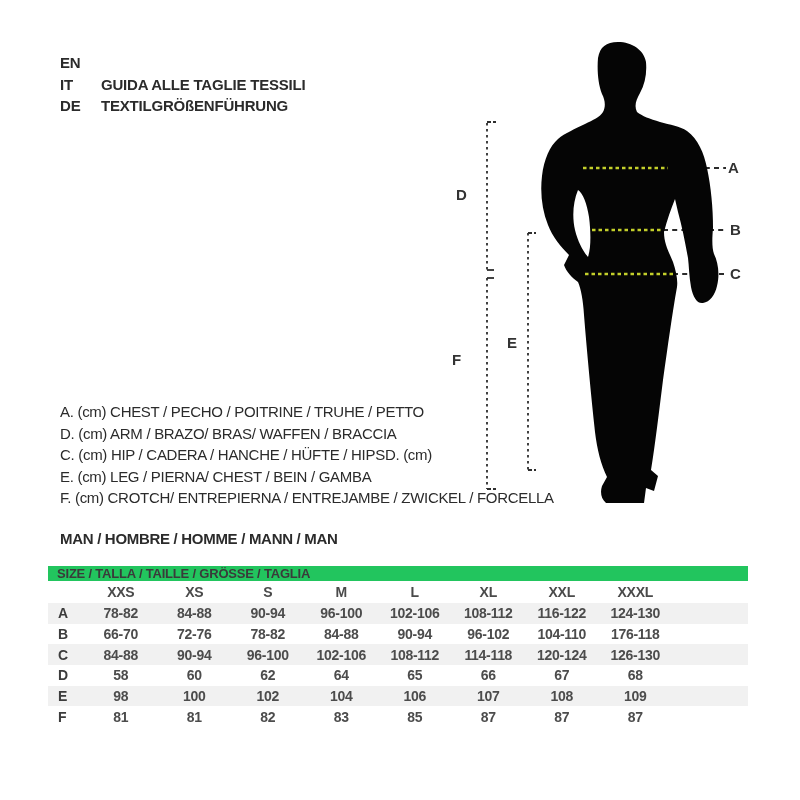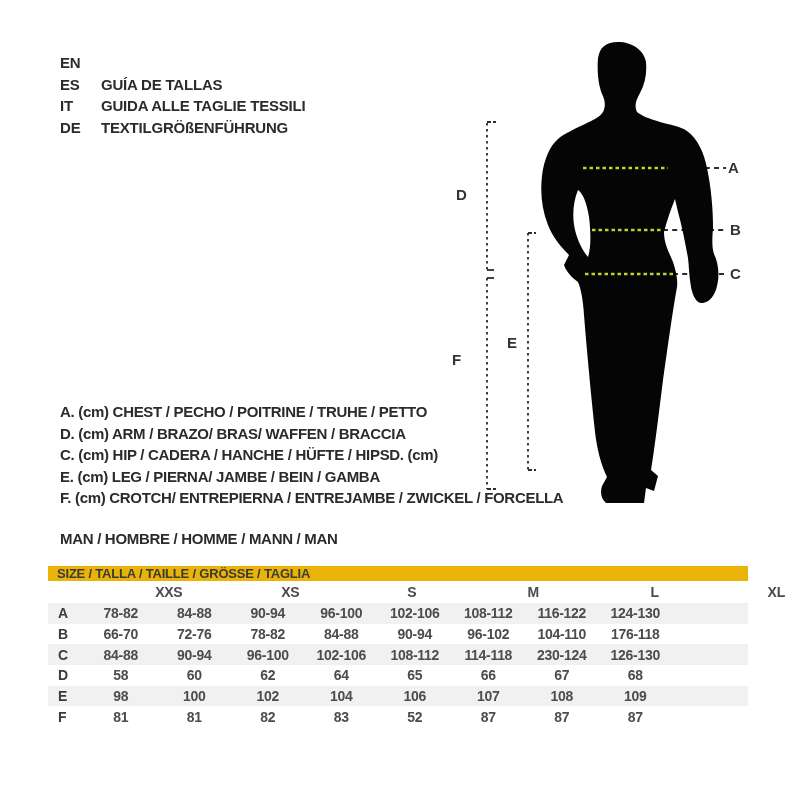--- a/index.html
+++ b/index.html
@@ -16,45 +16,41 @@
   .figure-svg{position:absolute;left:440px;top:30px;width:300px;height:490px;}
   .marker{position:absolute;font-size:15px;font-weight:bold;color:#333333;line-height:18px;}
   .marker-a{left:728px;top:159px;}
   .marker-b{left:730px;top:221px;}
   .marker-c{left:730px;top:265px;}
   .marker-d{left:456px;top:186px;}
   .marker-e{left:507px;top:334px;}
   .marker-f{left:452px;top:351px;}
   
   .legend{position:absolute;left:60px;top:401px;}
-  .legend-line{font-size:15px;font-weight:bold;line-height:21.5px;letter-spacing:-0.3px;color:#2b2b2b;white-space:nowrap;}
+  .legend-line{font-size:15px;font-weight:normal;line-height:21.5px;letter-spacing:-0.3px;color:#2b2b2b;white-space:nowrap;}
   .legend-category{position:absolute;left:60px;top:530px;font-size:15px;font-weight:bold;letter-spacing:-0.3px;color:#2b2b2b;text-align:right;}
   
   .size-table{position:absolute;left:48px;top:566px;width:700px;}
-  .table-title-bar{height:15px;background:#eab308;color:#3a3a3a;font-size:13px;font-weight:bold;
+  .table-title-bar{height:15px;background:#22c55e;color:#3a3a3a;font-size:13px;font-weight:bold;
     line-height:15px;padding-left:9px;box-sizing:border-box;letter-spacing:-0.2px;}
   .tbl-grid-row{display:grid;grid-template-columns:36px repeat(8,73.5px) 1fr;align-items:center;}
-  .cols-header{height:22px;font-size:14px;font-weight:bold;color:#4a4a4a;gap:48px;}
+  .cols-header{height:22px;font-size:14px;font-weight:bold;color:#4a4a4a;}
   .tbl-row{height:20.7px;font-size:14px;font-weight:bold;color:#4c4c4c;}
   .tbl-row.alt{background:#f1f1f1;}
   .row-label{padding-left:10px;color:#3c3c3c;text-align:left;}
   .cell{text-align:center;letter-spacing:-0.3px;}
 </style>
 </head>
 <body>
 
 <div class="page">
 
   <div class="lang-list">
     <div class="lang-row">
       <span class="lang-code">EN</span>
-    </div>
-    <div class="lang-row">
-      <span class="lang-code">ES</span>
-      <span class="lang-text">GUÍA DE TALLAS</span>
     </div>
     <div class="lang-row">
       <span class="lang-code">IT</span>
       <span class="lang-text">GUIDA ALLE TAGLIE TESSILI</span>
     </div>
     <div class="lang-row">
       <span class="lang-code">DE</span>
       <span class="lang-text">TEXTILGRÖßENFÜHRUNG</span>
     </div>
   </div>
@@ -136,21 +132,21 @@
     <div class="marker marker-c">C</div>
     <div class="marker marker-d">D</div>
     <div class="marker marker-e">E</div>
     <div class="marker marker-f">F</div>
   </div>
 
   <div class="legend">
     <div class="legend-line">A. (cm) CHEST / PECHO / POITRINE / TRUHE / PETTO</div>
     <div class="legend-line">D. (cm) ARM / BRAZO/ BRAS/ WAFFEN / BRACCIA</div>
     <div class="legend-line">C. (cm) HIP / CADERA / HANCHE / HÜFTE / HIPSD. (cm)</div>
-    <div class="legend-line">E. (cm) LEG / PIERNA/ JAMBE / BEIN / GAMBA</div>
+    <div class="legend-line">E. (cm) LEG / PIERNA/ CHEST / BEIN / GAMBA</div>
     <div class="legend-line">F. (cm) CROTCH/ ENTREPIERNA / ENTREJAMBE / ZWICKEL / FORCELLA</div>
   </div>
   <div class="legend-category">MAN / HOMBRE / HOMME / MANN / MAN</div>
 
   <div class="size-table">
     <div class="table-title-bar">SIZE / TALLA / TAILLE / GRÖSSE / TAGLIA</div>
 
     <div class="tbl-grid-row cols-header">
       <div class="row-label"></div>
       <div class="cell">XXS</div>
@@ -191,21 +187,21 @@
     </div>
 
     <div class="tbl-grid-row tbl-row alt">
       <div class="row-label">C</div>
       <div class="cell">84-88</div>
       <div class="cell">90-94</div>
       <div class="cell">96-100</div>
       <div class="cell">102-106</div>
       <div class="cell">108-112</div>
       <div class="cell">114-118</div>
-      <div class="cell">230-124</div>
+      <div class="cell">120-124</div>
       <div class="cell">126-130</div>
       <div></div>
     </div>
 
     <div class="tbl-grid-row tbl-row">
       <div class="row-label">D</div>
       <div class="cell">58</div>
       <div class="cell">60</div>
       <div class="cell">62</div>
       <div class="cell">64</div>
@@ -228,21 +224,21 @@
       <div class="cell">109</div>
       <div></div>
     </div>
 
     <div class="tbl-grid-row tbl-row">
       <div class="row-label">F</div>
       <div class="cell">81</div>
       <div class="cell">81</div>
       <div class="cell">82</div>
       <div class="cell">83</div>
-      <div class="cell">52</div>
+      <div class="cell">85</div>
       <div class="cell">87</div>
       <div class="cell">87</div>
       <div class="cell">87</div>
       <div></div>
     </div>
   </div>
 
 </div>
 
 </body></html>

